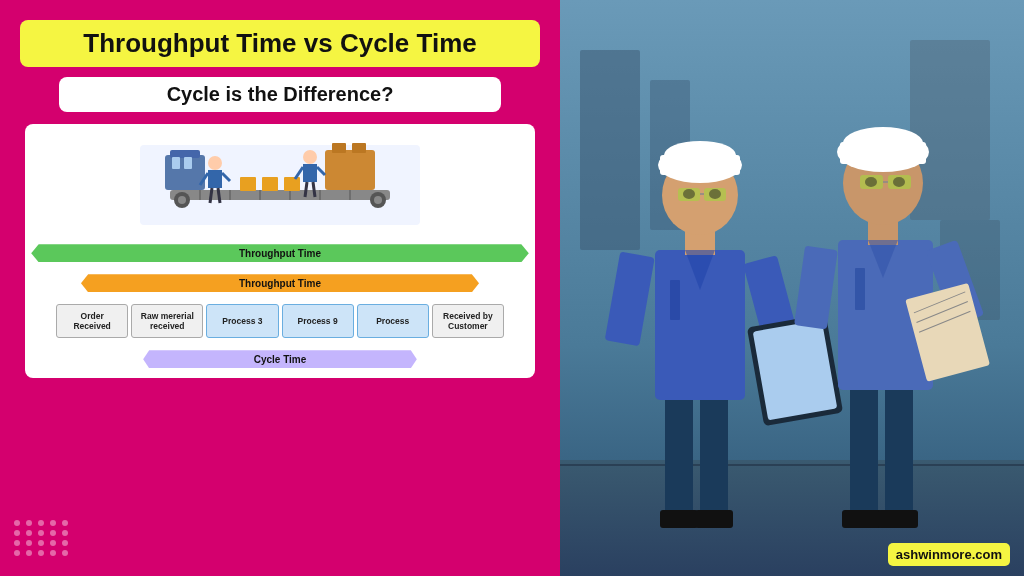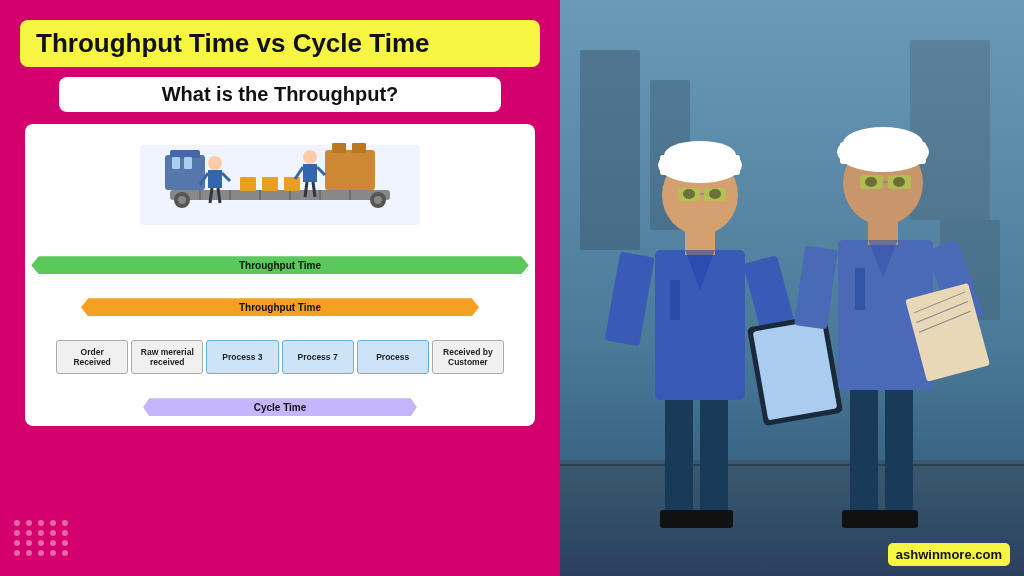--- a/index.html
+++ b/index.html
@@ -43,20 +43,21 @@
     }
 
     
 
     .title-box {
       background-color: #f5f542;
       border-radius: 8px;
       padding: 8px 16px;
       margin-bottom: 10px;
       width: 100%;
+      text-align: center;
     }
 
     .title-box h1 {
       font-size: 26px;
       font-weight: 900;
       color: #111;
       line-height: 1.2;
     }
 
     .subtitle-box {
@@ -75,21 +76,21 @@
     }
 
     .diagram-area {
       background: white;
       border-radius: 8px;
       width: 98%;
       padding: 8px 6px 8px 6px;
       display: flex;
       flex-direction: column;
       align-items: center;
-      gap: 20px;
+      gap: 8px;
     }
 
     
     .factory-illustration {
       width: 100%;
       height: 100px;
       display: flex;
       align-items: center;
       justify-content: center;
       margin-bottom: 2px;
@@ -207,21 +208,21 @@
     }
   </style>
 </head>
 <body>
 
 <div class="left-panel">
   <div class="title-box">
     <h1>Throughput Time vs Cycle Time</h1>
   </div>
   <div class="subtitle-box">
-    <h2>What is the Throughput?</h2>
+    <h2>Cycle is the Difference?</h2>
   </div>
 
   <div class="diagram-area">
 
     <div class="factory-illustration">
       <svg width="280" height="95" viewBox="0 0 280 95" xmlns="http://www.w3.org/2000/svg">
 
         <rect x="0" y="10" width="280" height="80" fill="#f0f4ff" rx="4"></rect>
 
         <rect x="30" y="55" width="220" height="10" fill="#888" rx="3"></rect>
@@ -276,21 +277,21 @@
     <div class="arrow-row">
       <div class="double-arrow-orange">
         <span class="arrow-label">Throughput Time</span>
       </div>
     </div>
 
     <div class="process-row">
       <div class="process-box">Order<br>Received</div>
       <div class="process-box">Raw mererial<br>received</div>
       <div class="process-box blue">Process 3</div>
-      <div class="process-box blue">Process 7</div>
+      <div class="process-box blue">Process 9</div>
       <div class="process-box blue">Process</div>
       <div class="process-box">Received by<br>Customer</div>
     </div>
 
     <div class="arrow-row">
       <div class="double-arrow-blue">
         <span class="arrow-label">Cycle Time</span>
       </div>
     </div>
   </div>

